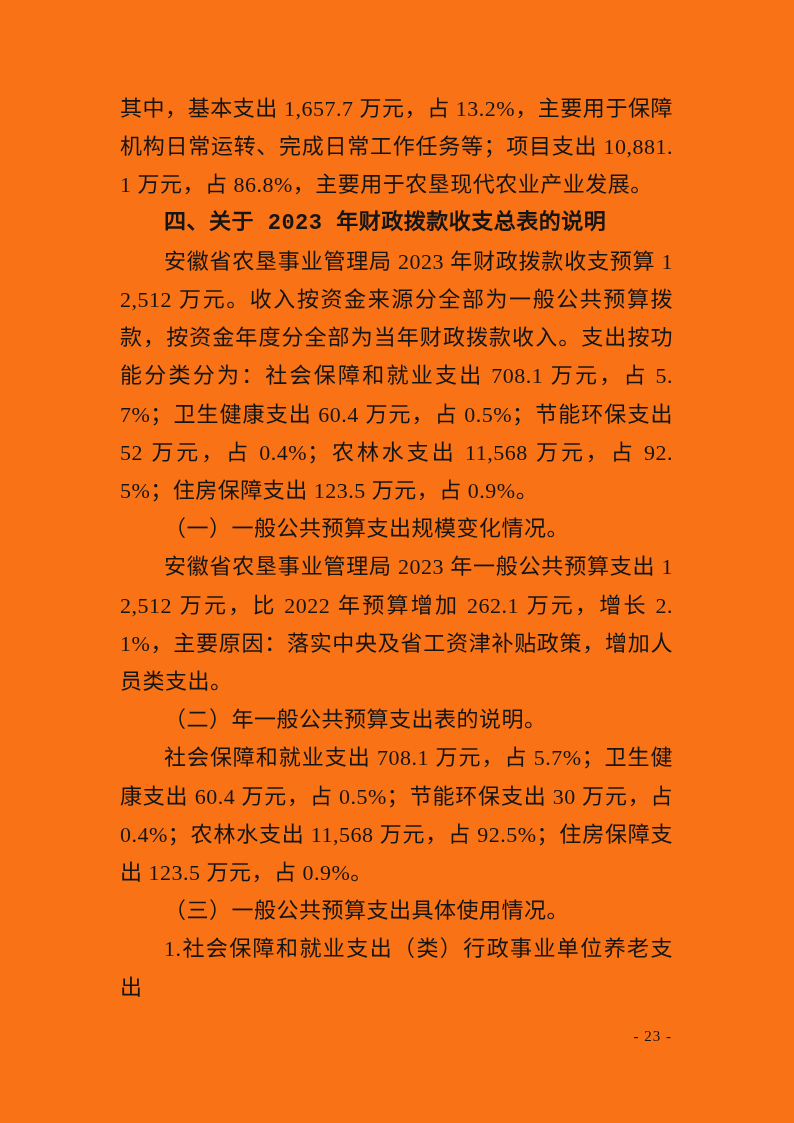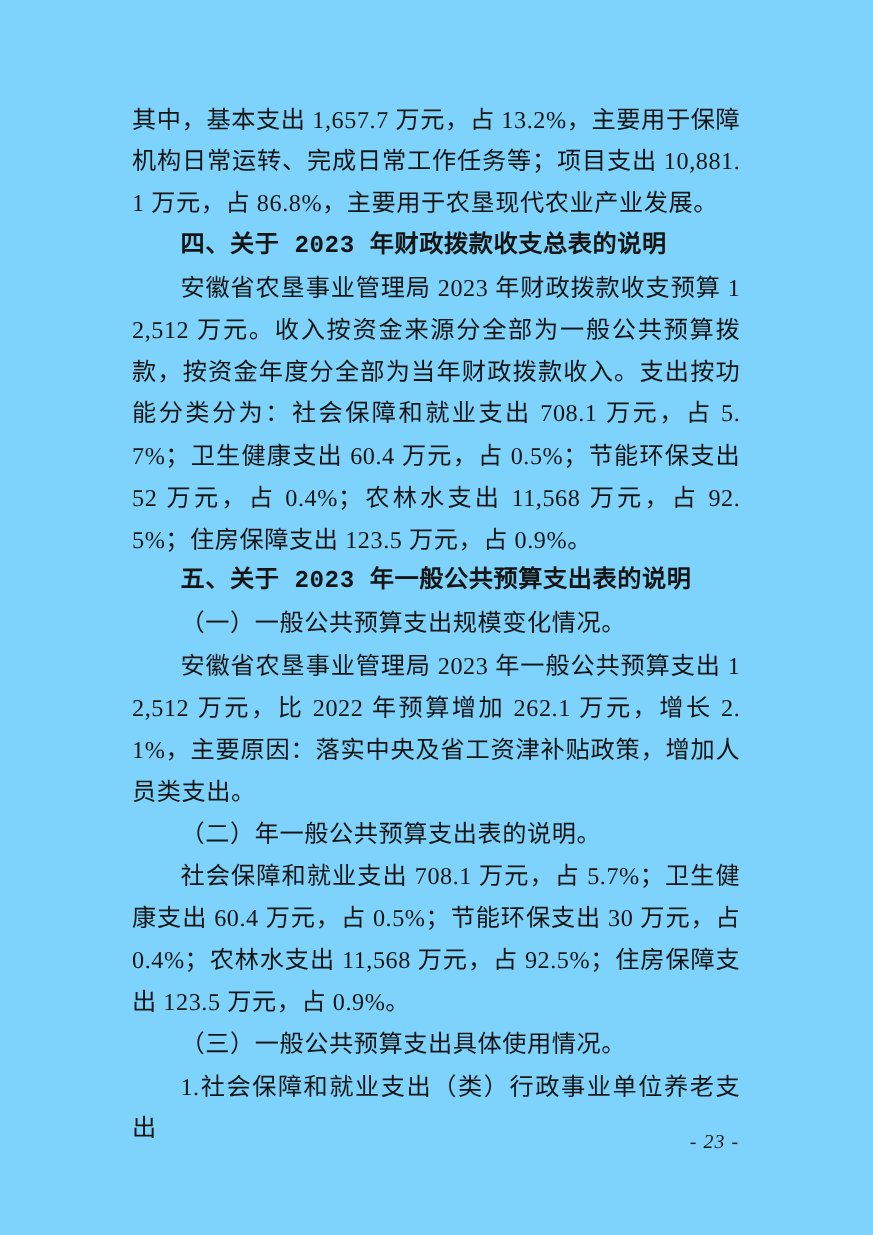--- a/index.html
+++ b/index.html
@@ -4,21 +4,21 @@
 <style>
   html, body {
     margin: 0;
     padding: 0;
     background: #ffffff;
   }
   .page {
     position: relative;
     width: 794px;
     height: 1123px;
-    background: #7dd3fc;
+    background: #f97316;
     overflow: hidden;
     font-family: "Liberation Serif", "DejaVu Serif", serif;
     color: #151515;
   }
   .content {
     position: absolute;
     left: 120px;
     top: 90px;
     width: 553px;
   }
@@ -39,36 +39,34 @@
     font-weight: 700;
   }
   .h-kai {
     font-family: "Liberation Serif", "DejaVu Serif", serif;
     font-weight: 400;
   }
   .page-number {
     position: absolute;
     top: 1028px;
     right: 122px;
-    font-size: 18px;
+    font-size: 15px;
     font-family: "Liberation Serif", "DejaVu Serif", serif;
     color: #151515;
     letter-spacing: 1px;
-    font-style: italic;
   }
 </style>
 </head>
 <body>
 
 <div class="page">
   <div class="content">
     <p class="para">其中，基本支出 1,657.7 万元，占 13.2%，主要用于保障机构日常运转、完成日常工作任务等；项目支出 10,881.1 万元，占 86.8%，主要用于农垦现代农业产业发展。</p>
     <p class="para h-sans indent">四、关于 2023 年财政拨款收支总表的说明</p>
     <p class="para indent">安徽省农垦事业管理局 2023 年财政拨款收支预算 12,512 万元。收入按资金来源分全部为一般公共预算拨款，按资金年度分全部为当年财政拨款收入。支出按功能分类分为：社会保障和就业支出 708.1 万元，占 5.7%；卫生健康支出 60.4 万元，占 0.5%；节能环保支出 52 万元，占 0.4%；农林水支出 11,568 万元，占 92.5%；住房保障支出 123.5 万元，占 0.9%。</p>
-    <p class="para h-sans indent">五、关于 2023 年一般公共预算支出表的说明</p>
     <p class="para h-kai indent">（一）一般公共预算支出规模变化情况。</p>
     <p class="para indent">安徽省农垦事业管理局 2023 年一般公共预算支出 12,512 万元，比 2022 年预算增加 262.1 万元，增长 2.1%，主要原因：落实中央及省工资津补贴政策，增加人员类支出。</p>
     <p class="para h-kai indent">（二）年一般公共预算支出表的说明。</p>
     <p class="para indent">社会保障和就业支出 708.1 万元，占 5.7%；卫生健康支出 60.4 万元，占 0.5%；节能环保支出 30 万元，占 0.4%；农林水支出 11,568 万元，占 92.5%；住房保障支出 123.5 万元，占 0.9%。</p>
     <p class="para h-kai indent">（三）一般公共预算支出具体使用情况。</p>
     <p class="para h-kai indent">1.社会保障和就业支出（类）行政事业单位养老支出</p>
   </div>
   <div class="page-number">- 23 -</div>
 </div>
 

